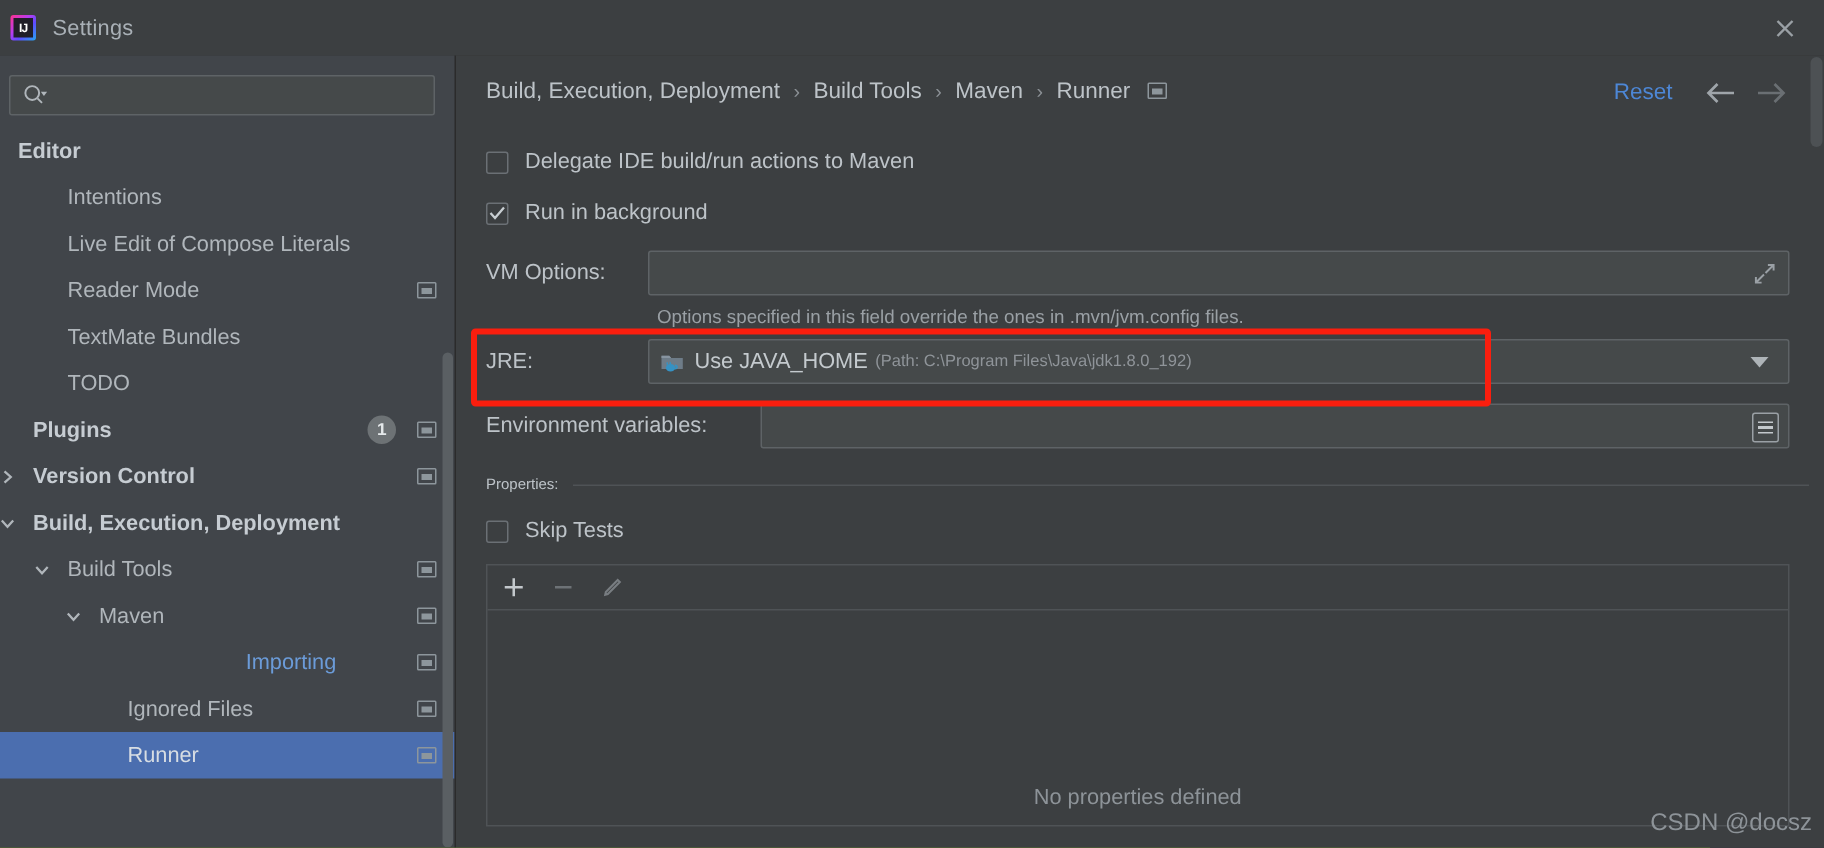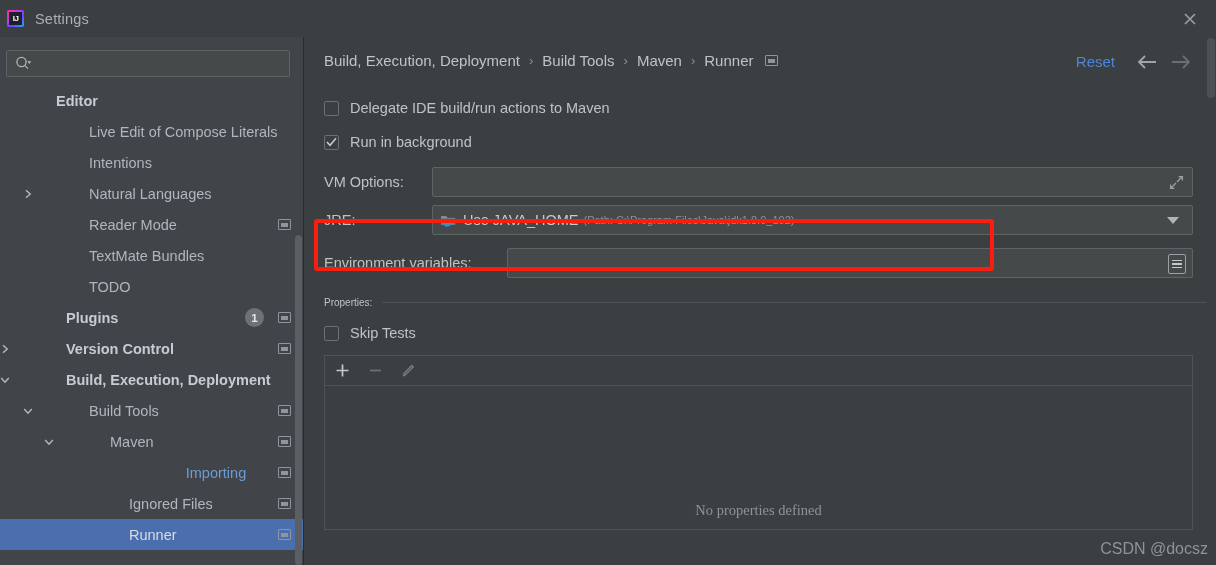--- a/index.html
+++ b/index.html
@@ -75,21 +75,20 @@
 
   .tree { position: absolute; left: 0; top: 48px; width: 303px; }
   .tree-row {
     position: relative;
     height: 31px;
     display: flex; align-items: center;
     color: #b0b6bb;
     font-size: 14.5px;
     cursor: default;
     white-space: nowrap;
-    padding-left: 44px;
   }
   .tree-row.sel { background: #4b6eaf; color: #d7dde3; }
   .tree-row.bold { font-weight: bold; color: #c6ccd2; }
   .tree-row.link { color: #6b9bd8; justify-content: center; }
   .arrow {
     position: absolute;
     width: 14px; height: 14px;
     display: flex; align-items: center; justify-content: center;
   }
   .label { display: block; }
@@ -240,21 +239,21 @@
     position: relative;
   }
   .prop-toolbar {
     height: 29px; display: flex; align-items: center;
     border-bottom: 1px solid #4f5356;
     padding-left: 10px; gap: 18px;
   }
   .tb-ico { display: flex; align-items: center; justify-content: center; cursor: pointer; }
   .prop-empty {
     position: absolute; left: 0; right: 0; bottom: 10px;
-    text-align: center; font-size: 14.5px; color: #8d9398; font-family: Liberation Serif, serif;
+    text-align: center; font-size: 14.5px; color: #8d9398;
   }
   .watermark {
     position: absolute; right: 8px; bottom: 7px;
     font-size: 16px; color: #8d9398;
   }
 
   .main-sb-track {
     position: absolute; right: 0; top: 0; width: 10px; height: 528px;
     background: #3c3f41;
   }
@@ -293,32 +292,24 @@
         </span>
         <input class="search-input" type="text" value="" placeholder="" style="">
       </div>
     </div>
 
     <div class="tree" id="tree">
         <div class="tree-row bold">
           <span class="label" style="margin-left: 12px;">Editor</span>
         </div>
         <div class="tree-row">
+          <span class="label" style="margin-left: 45px;">Intentions</span>
+        </div>
+        <div class="tree-row">
           <span class="label" style="margin-left: 45px;">Live Edit of Compose Literals</span>
-        </div>
-        <div class="tree-row">
-          <span class="label" style="margin-left: 45px;">Intentions</span>
-        </div>
-        <div class="tree-row">
-          <span class="arrow" style="left: 21px;">
-            <svg width="12" height="12" viewBox="0 0 12 12">
-              <path d="M4 2.2 L8.2 6 L4 9.8" stroke="#b0b6bb" stroke-width="1.5" fill="none"></path>
-            </svg>
-          </span>
-          <span class="label" style="margin-left: 45px;">Natural Languages</span>
         </div>
         <div class="tree-row">
           <span class="label" style="margin-left: 45px;">Reader Mode</span>
           <span class="row-mod">
             <i></i>
           </span>
         </div>
         <div class="tree-row">
           <span class="label" style="margin-left: 45px;">TextMate Bundles</span>
         </div>
@@ -448,20 +439,21 @@
           <span class="val"></span>
           <span class="expand-ico">
             <svg width="15" height="15" viewBox="0 0 15 15">
               <path d="M8 7 L13.2 1.8 M9.6 1.6 L13.4 1.6 L13.4 5.4" stroke="#9aa0a5" stroke-width="1.3" fill="none"></path>
               <path d="M7 8 L1.8 13.2 M5.4 13.4 L1.6 13.4 L1.6 9.6" stroke="#9aa0a5" stroke-width="1.3" fill="none"></path>
             </svg>
           </span>
         </div>
       </div>
 
+      <div class="hint" style="margin-top:7px;margin-left:114px;">Options specified in this field override the ones in .mvn/jvm.config files.</div>
 
       <div class="field-row" style="margin-top:8px;">
         <span class="field-label" style="width:108px;">JRE:</span>
         <div class="combo" style="width:761px;">
           <span class="jre-ico">
             <svg width="17" height="15" viewBox="0 0 17 15">
               <path d="M1 3.2 L6.2 3.2 L7.4 4.7 L15.2 4.7 L15.2 12 L1 12 Z" fill="#6e7c88"></path>
               <path d="M1 3.2 L6.2 3.2 L7.4 4.7 L1 4.7 Z" fill="#8794a0"></path>
               <ellipse cx="7" cy="11.2" rx="3.1" ry="2.5" fill="#3592c4"></ellipse>
               <path d="M10 9.6 q2 .3 1.2 1.6 q-.5 .8 -1.6 .6" stroke="#3592c4" stroke-width="1.1" fill="none"></path>

